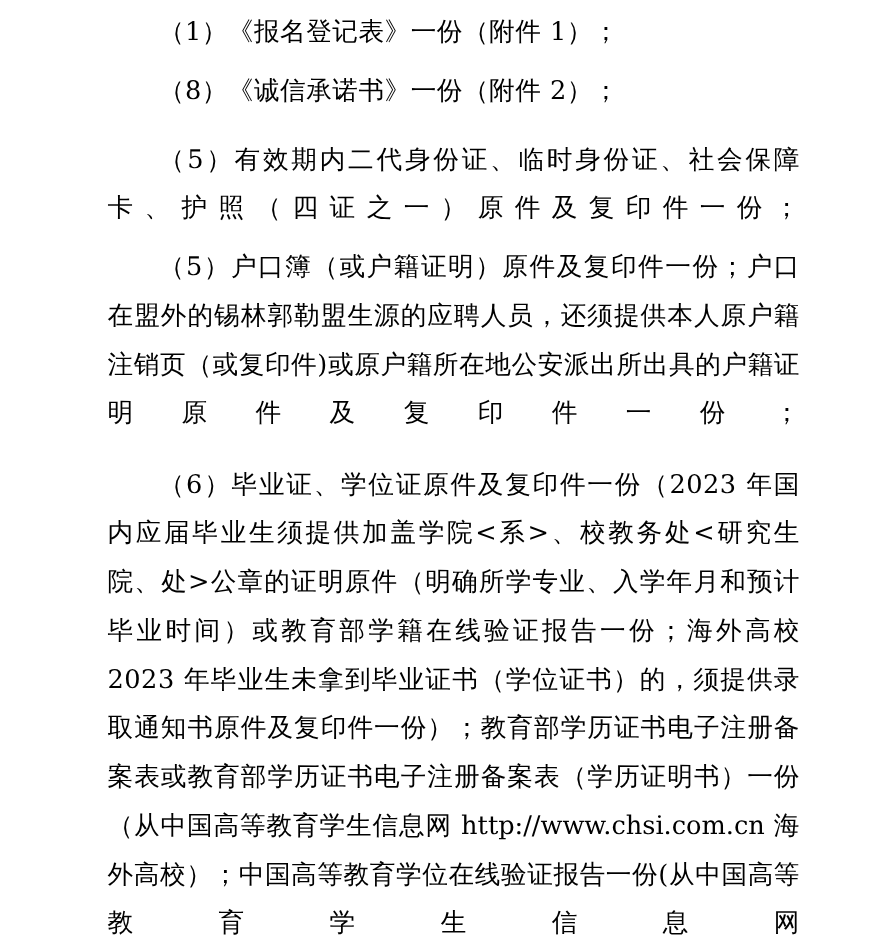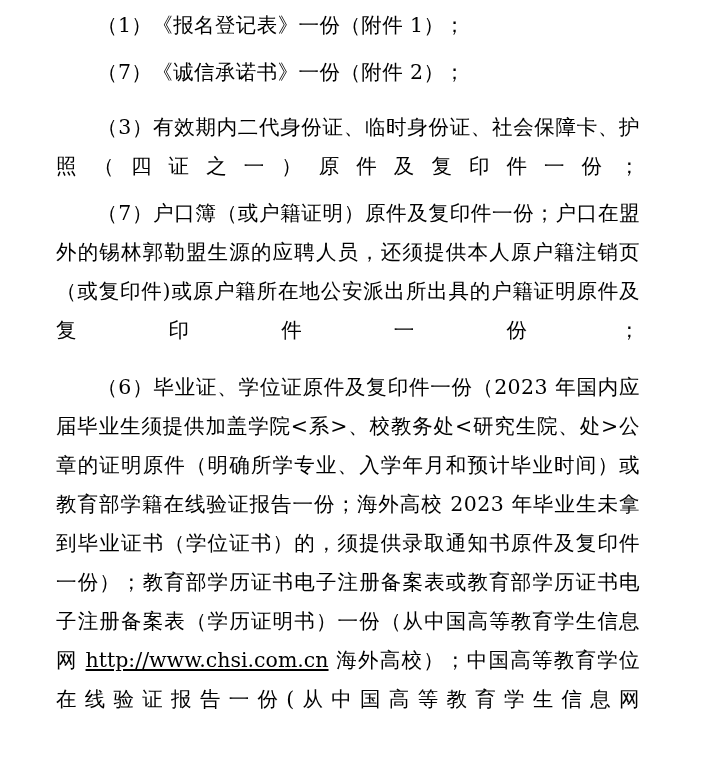--- a/index.html
+++ b/index.html
@@ -12,21 +12,21 @@
     height: 760px;
     overflow: hidden;
     font-family: "DejaVu Serif", "Liberation Serif", serif;
     color: #000000;
   }
   #page {
     position: relative;
     width: 702px;
     height: 760px;
     box-sizing: border-box;
-    padding: 6px 62px 0 56px;
+    padding: 6px 62px 0 86px;
   }
   .para {
     font-size: 20.5px;
     line-height: 39px;
     text-align: justify;
     text-align-last: left;
     text-justify: inter-ideograph;
     margin: 0 0 0 0;
     letter-spacing: 0.4px;
   }
@@ -34,43 +34,42 @@
     text-indent: 41px;
   }
   .gap {
     height: 18px;
   }
   .gap-sm {
     height: 8px;
   }
   .link {
     font-family: "DejaVu Serif", "Liberation Serif", serif;
-    text-decoration: underline;
     text-underline-offset: 2px;
     letter-spacing: 0;
   }
   .justify-wide {
     text-align: justify;
     text-align-last: justify;
   }
 </style>
 </head>
 <body>
 
 <div id="page">
 
   <p class="para indent">（1）《报名登记表》一份（附件 1）；</p>
   <div class="gap-sm"></div>
 
-  <p class="para indent">（7）《诚信承诺书》一份（附件 2）；</p>
+  <p class="para indent">（8）《诚信承诺书》一份（附件 2）；</p>
   <div class="gap-sm"></div>
 
   <div class="gap-sm"></div>
 
-  <p class="para indent justify-wide">（3）有效期内二代身份证、临时身份证、社会保障卡、护照（四证之一）原件及复印件一份；</p>
+  <p class="para indent justify-wide">（5）有效期内二代身份证、临时身份证、社会保障卡、护照（四证之一）原件及复印件一份；</p>
   <div class="gap-sm"></div>
 
-  <p class="para indent justify-wide">（7）户口簿（或户籍证明）原件及复印件一份；户口在盟外的锡林郭勒盟生源的应聘人员，还须提供本人原户籍注销页（或复印件)或原户籍所在地公安派出所出具的户籍证明原件及复印件一份；</p>
+  <p class="para indent justify-wide">（5）户口簿（或户籍证明）原件及复印件一份；户口在盟外的锡林郭勒盟生源的应聘人员，还须提供本人原户籍注销页（或复印件)或原户籍所在地公安派出所出具的户籍证明原件及复印件一份；</p>
   <div class="gap"></div>
 
   <p class="para indent justify-wide"><span>（6）毕业证、学位证原件及复印件一份（2023 年国内应届毕业生须提供加盖学院&lt;系&gt;、校教务处&lt;研究生院、处&gt;公章的证明原件（明确所学专业、入学年月和预计毕业时间）或教育部学籍在线验证报告一份；海外高校 2023 年毕业生未拿到毕业证书（学位证书）的，须提供录取通知书原件及复印件一份）；教育部学历证书电子注册备案表或教育部学历证书电子注册备案表（学历证明书）一份（从中国高等教育学生信息网 </span><span class="link">http://www.chsi.com.cn</span><span> 海外高校）；中国高等教育学位在线验证报告一份(从中国高等教育学生信息网 </span></p>
 
 </div>
 
 </body></html>

